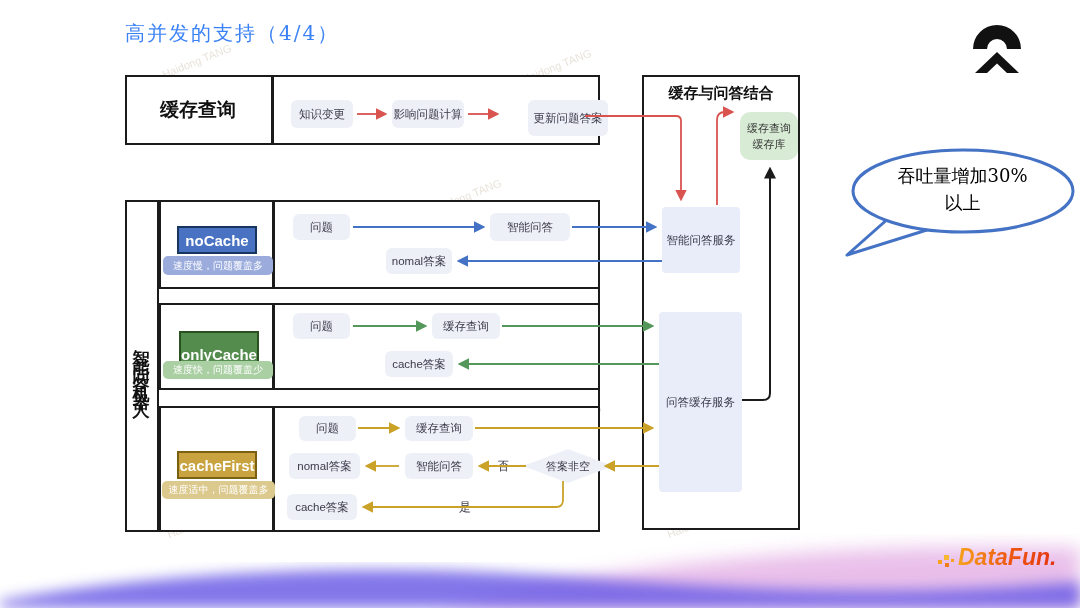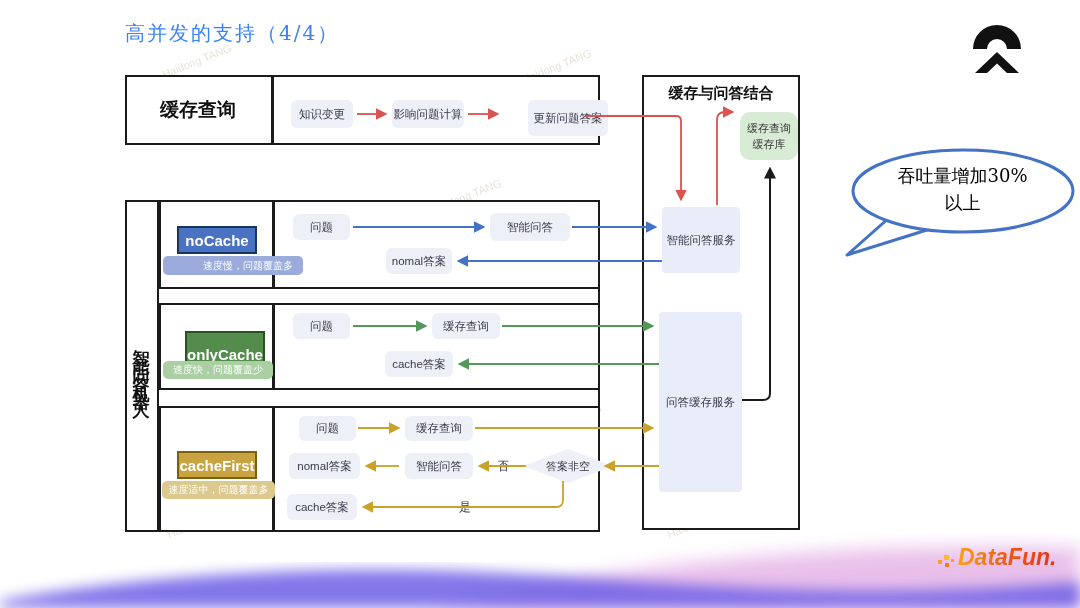--- a/index.html
+++ b/index.html
@@ -29,21 +29,21 @@
               display:flex;align-items:center;justify-content:center;padding:0 3px;}
 
   
   .mode{position:absolute;border-radius:0;display:flex;align-items:center;justify-content:center;
         font-size:15px;font-weight:bold;color:#fff;box-sizing:border-box;}
   .mode.nocache{background:var(--c-noCacheFill);border:2px solid var(--c-noCacheBorder);}
   .mode.onlycache{background:var(--c-onlyCacheFill);border:2px solid var(--c-onlyCacheBorder);}
   .mode.cachefirst{background:var(--c-cacheFirstFill);border:2px solid var(--c-cacheFirstBorder);}
   .desc{position:absolute;border-radius:5px;display:flex;align-items:center;justify-content:center;
         font-size:10px;color:#fff;white-space:nowrap;}
-  .desc.d1{background:var(--c-desc1);padding-left:30px;}
+  .desc.d1{background:var(--c-desc1);}
   .desc.d2{background:var(--c-desc2);}
   .desc.d3{background:var(--c-desc3);}
 
   
   .cell-title{position:absolute;display:flex;align-items:center;justify-content:center;
               font-weight:bold;color:#111;}
   .vlabel{position:absolute;writing-mode:vertical-lr;text-orientation:upright;
           font-weight:bold;font-size:17px;letter-spacing:9px;color:#111;
           display:flex;align-items:center;justify-content:center;}
   .store{position:absolute;background:var(--c-storeBg);border-radius:10px;
@@ -122,21 +122,21 @@
   <div class="frame" style="left:159px;top:200px;width:441px;height:89px"></div>
   <div class="abs" style="left:272px;top:200px;width:2.5px;height:89px;background:#1b1b1b"></div>
   <div class="mode nocache" style="left:177px;top:226px;width:80px;height:28px">noCache</div>
   <div class="desc d1" style="left:163px;top:256px;width:110px;height:19px">速度慢，问题覆盖多</div>
   <div class="chip" style="left:293px;top:214px;width:57px;height:26px">问题</div>
   <div class="chip" style="left:490px;top:213px;width:80px;height:28px">智能问答</div>
   <div class="chip" style="left:386px;top:248px;width:66px;height:26px">nomal答案</div>
 
   <div class="frame" style="left:159px;top:303px;width:441px;height:87px"></div>
   <div class="abs" style="left:272px;top:303px;width:2.5px;height:87px;background:#1b1b1b"></div>
-  <div class="mode onlycache" style="left:185px;top:331px;width:80px;height:46px">onlyCache</div>
+  <div class="mode onlycache" style="left:179px;top:331px;width:80px;height:46px">onlyCache</div>
   <div class="desc d2" style="left:163px;top:361px;width:110px;height:18px">速度快，问题覆盖少</div>
   <div class="chip" style="left:293px;top:313px;width:57px;height:26px">问题</div>
   <div class="chip" style="left:432px;top:313px;width:68px;height:26px">缓存查询</div>
   <div class="chip" style="left:385px;top:351px;width:68px;height:26px">cache答案</div>
 
   <div class="frame" style="left:159px;top:406px;width:441px;height:126px"></div>
   <div class="abs" style="left:272px;top:406px;width:2.5px;height:126px;background:#1b1b1b"></div>
   <div class="mode cachefirst" style="left:177px;top:451px;width:80px;height:28px">cacheFirst</div>
   <div class="desc d3" style="left:162px;top:481px;width:113px;height:18px">速度适中，问题覆盖多</div>
   <div class="chip" style="left:299px;top:416px;width:57px;height:25px">问题</div>

